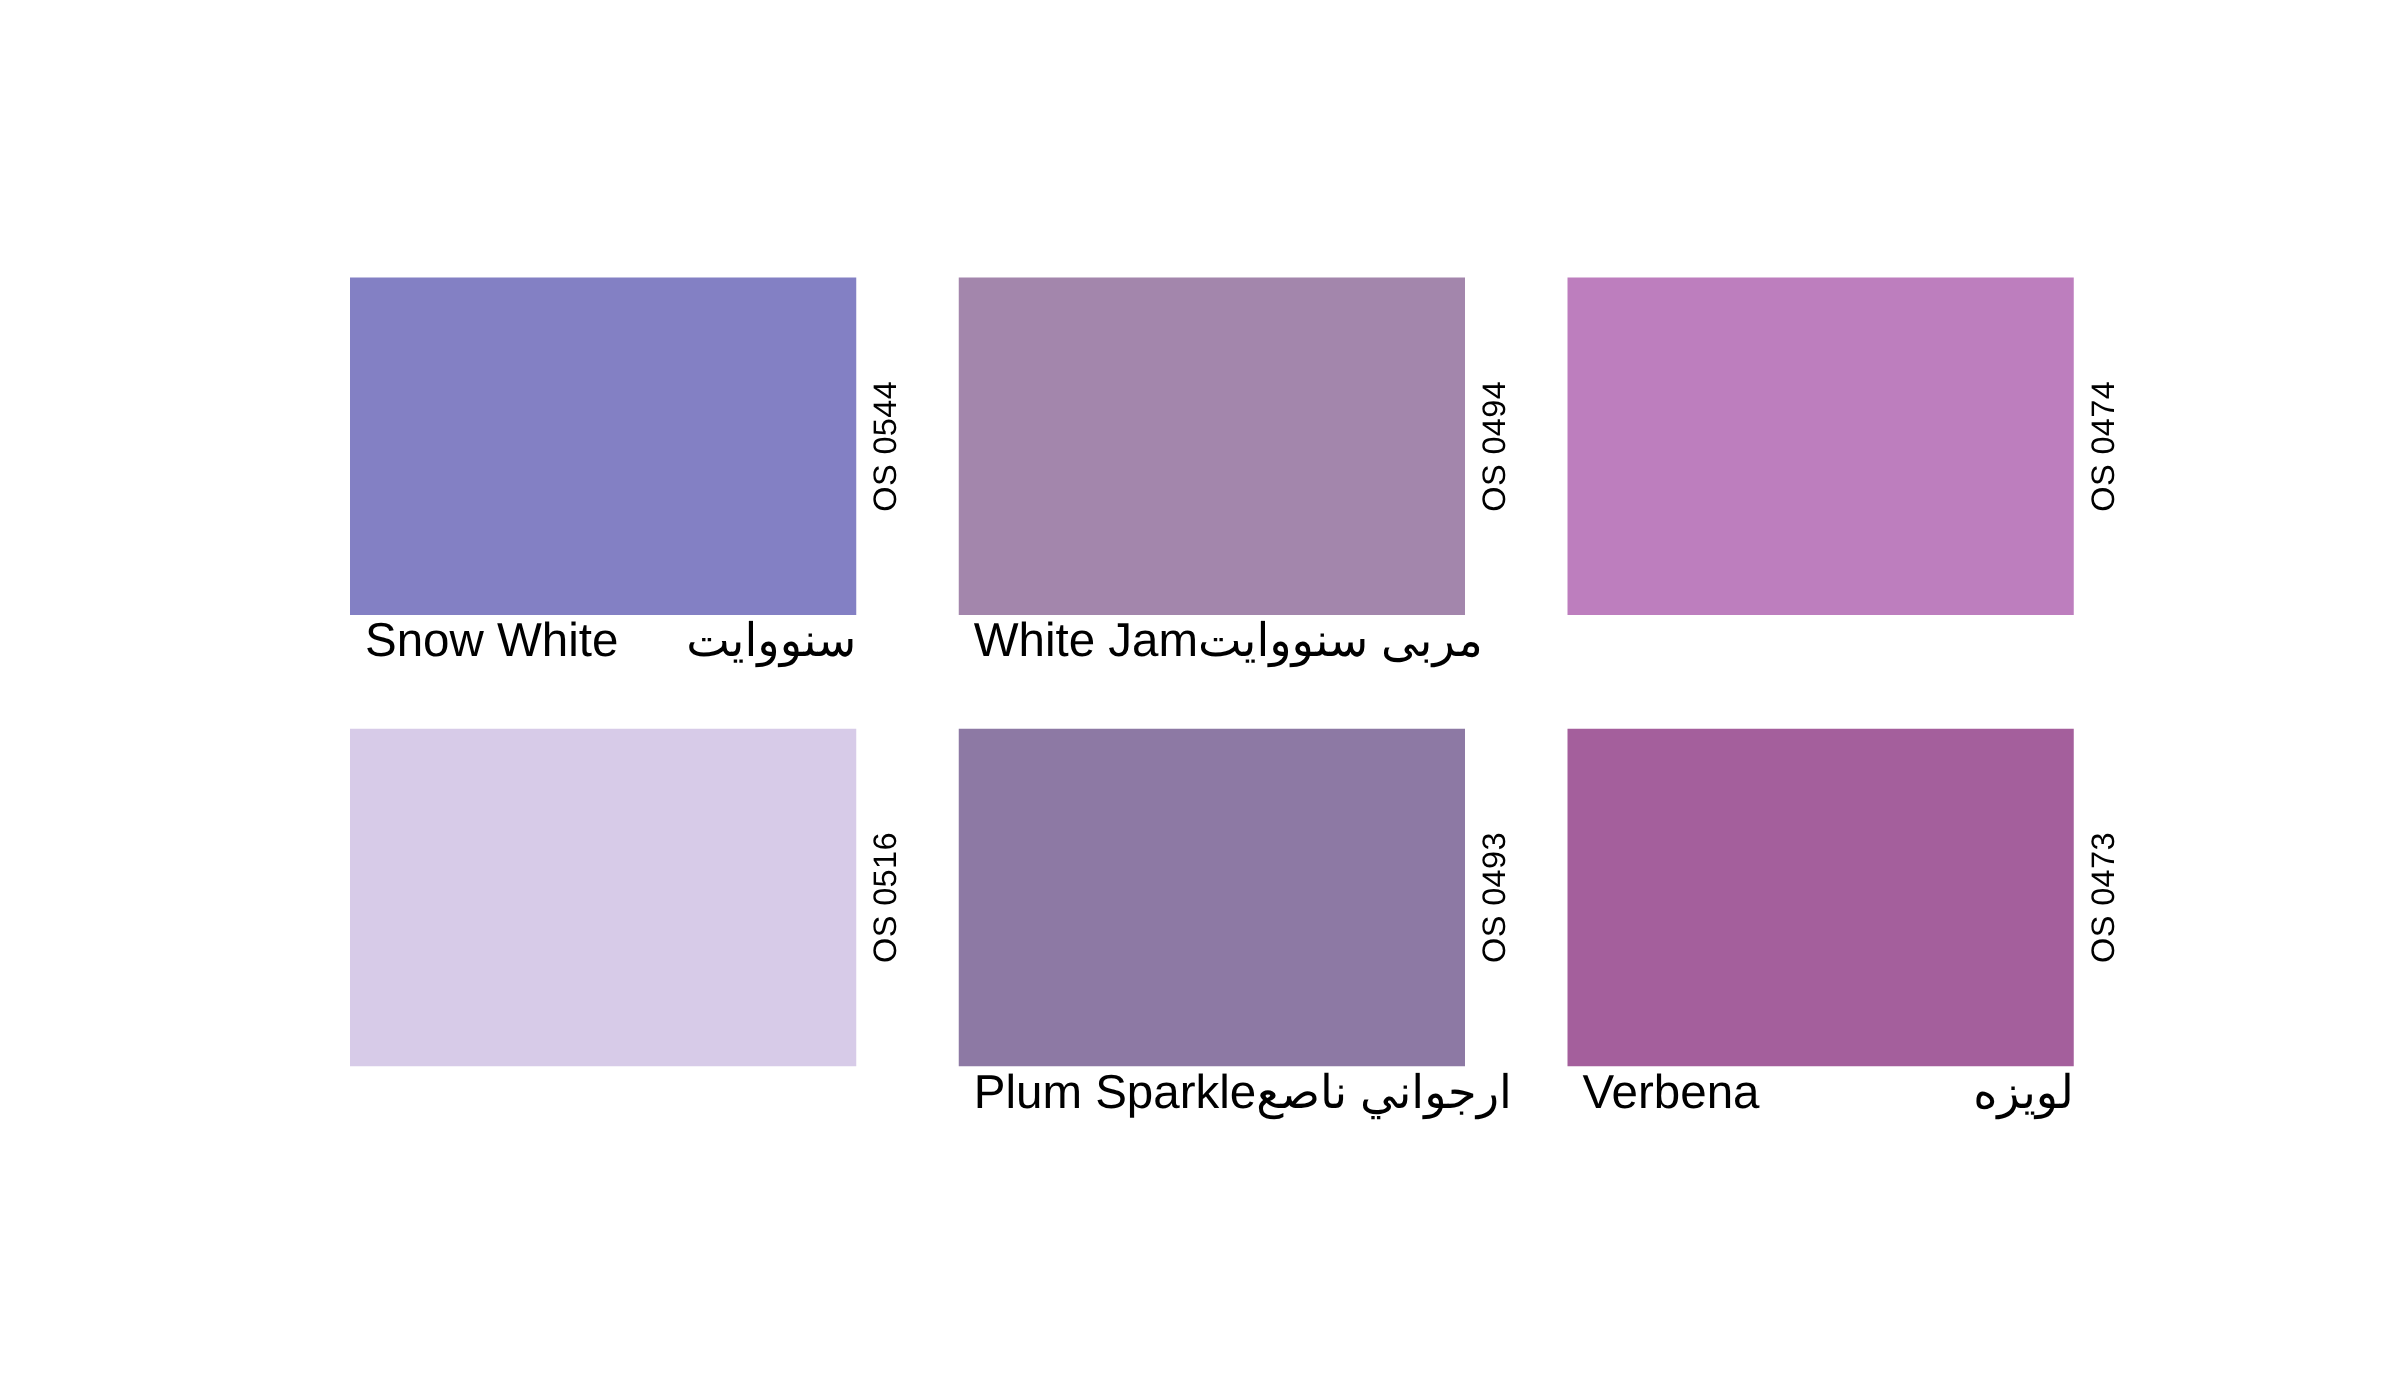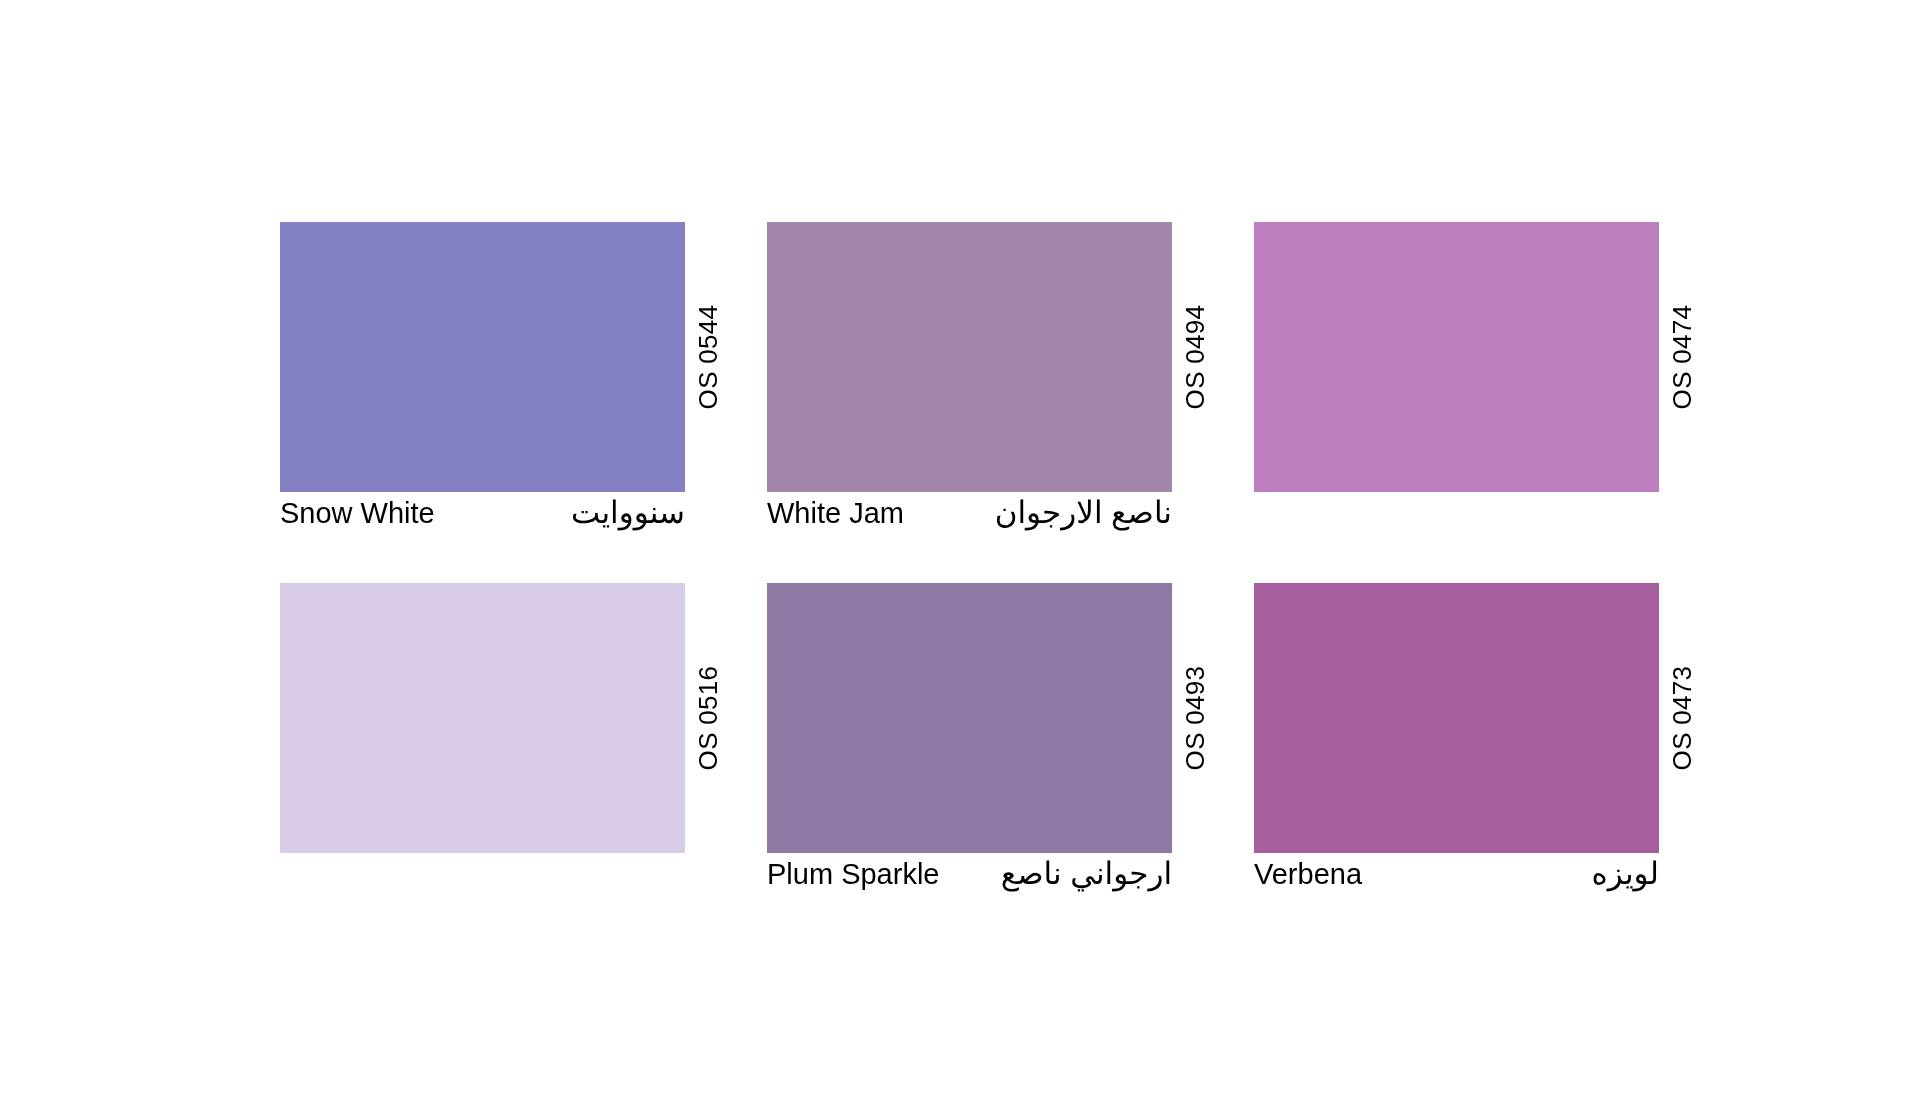--- a/index.html
+++ b/index.html
@@ -71,28 +71,29 @@
     left: 0;
     top: 274px;
     width: 405px;
     height: 46px;
     display: flex;
     align-items: baseline;
     justify-content: space-between;
   }
 
   .name-en {
-    font-size: 29px;
+    font-size: 38px;
     line-height: 34px;
     color: #000000;
     white-space: nowrap;
+    margin-left: 12px;
   }
 
   .name-ar {
-    font-size: 31px;
+    font-size: 37px;
     line-height: 34px;
     color: #000000;
     white-space: nowrap;
     direction: rtl;
     unicode-bidi: isolate;
     text-align: right;
   }
 </style>
 </head>
 <body style="background-color: rgb(255, 255, 255);">
@@ -108,21 +109,21 @@
         <span class="name-en">Snow White</span>
         <span class="name-ar">سنووايت</span>
       </div>
     </div>
 
     <div class="swatch-cell">
       <div class="swatch-chip" style="background-color: rgb(163, 134, 172);"></div>
       <div class="swatch-code">OS 0494</div>
       <div class="swatch-labels">
         <span class="name-en">White Jam</span>
-        <span class="name-ar">ناصع الارجوان</span>
+        <span class="name-ar">مربى سنووايت</span>
       </div>
     </div>
 
     <div class="swatch-cell">
       <div class="swatch-chip" style="background-color: rgb(189, 126, 190);"></div>
       <div class="swatch-code">OS 0474</div>
     </div>
 
     <div class="swatch-cell">
       <div class="swatch-chip" style="background-color: rgb(215, 203, 232);"></div>

